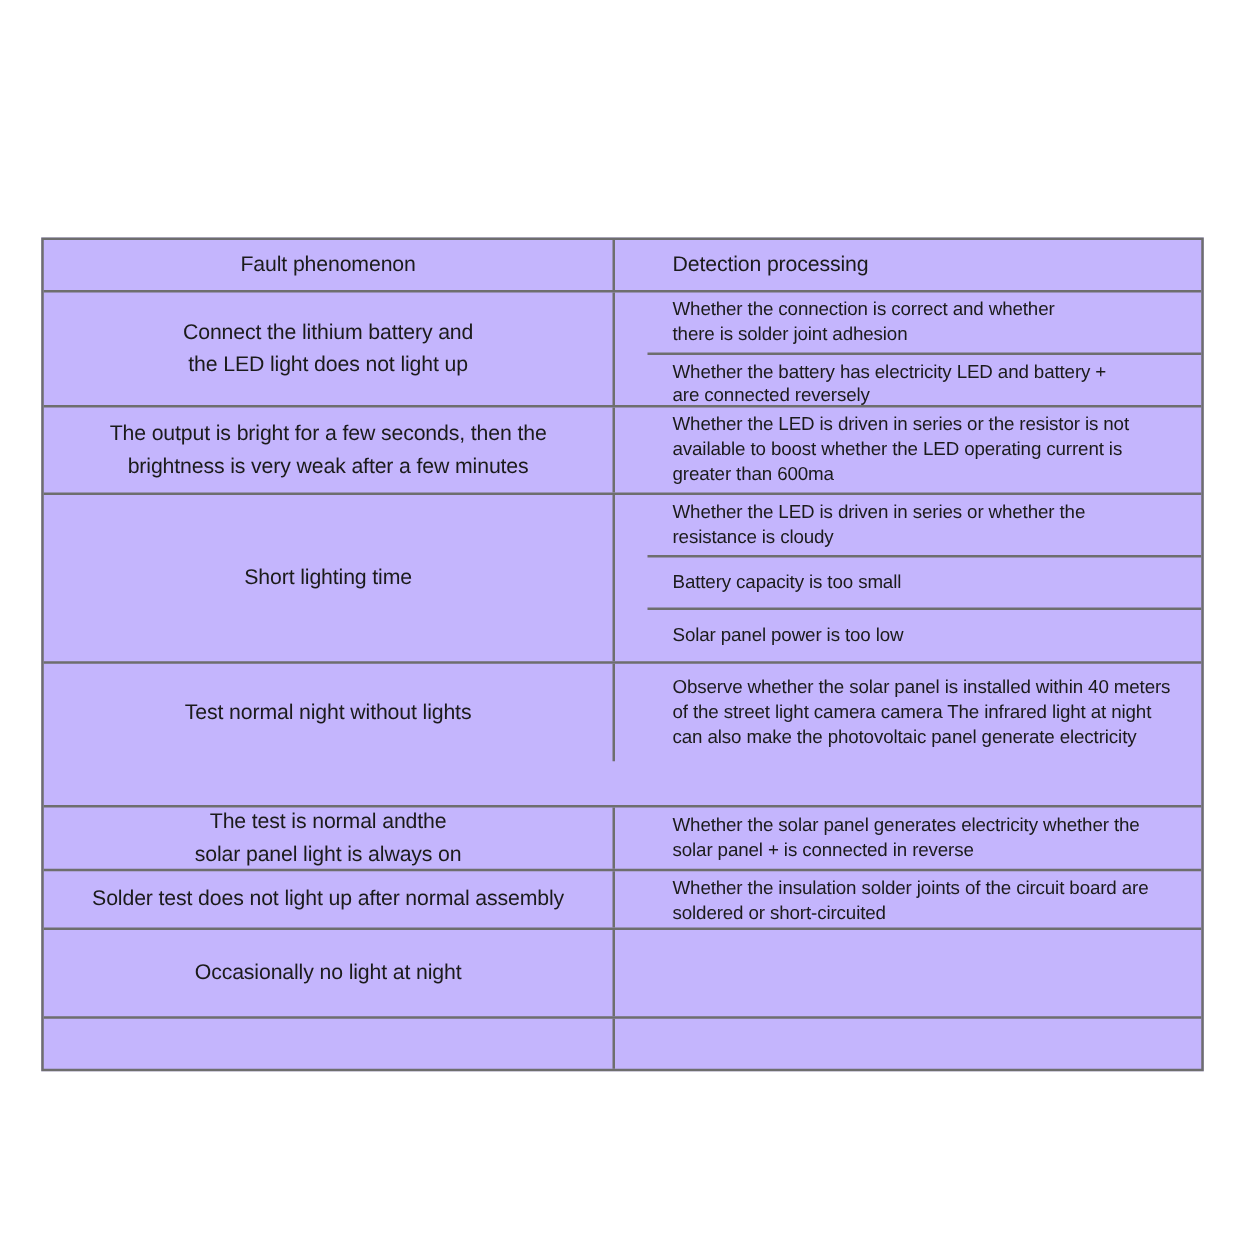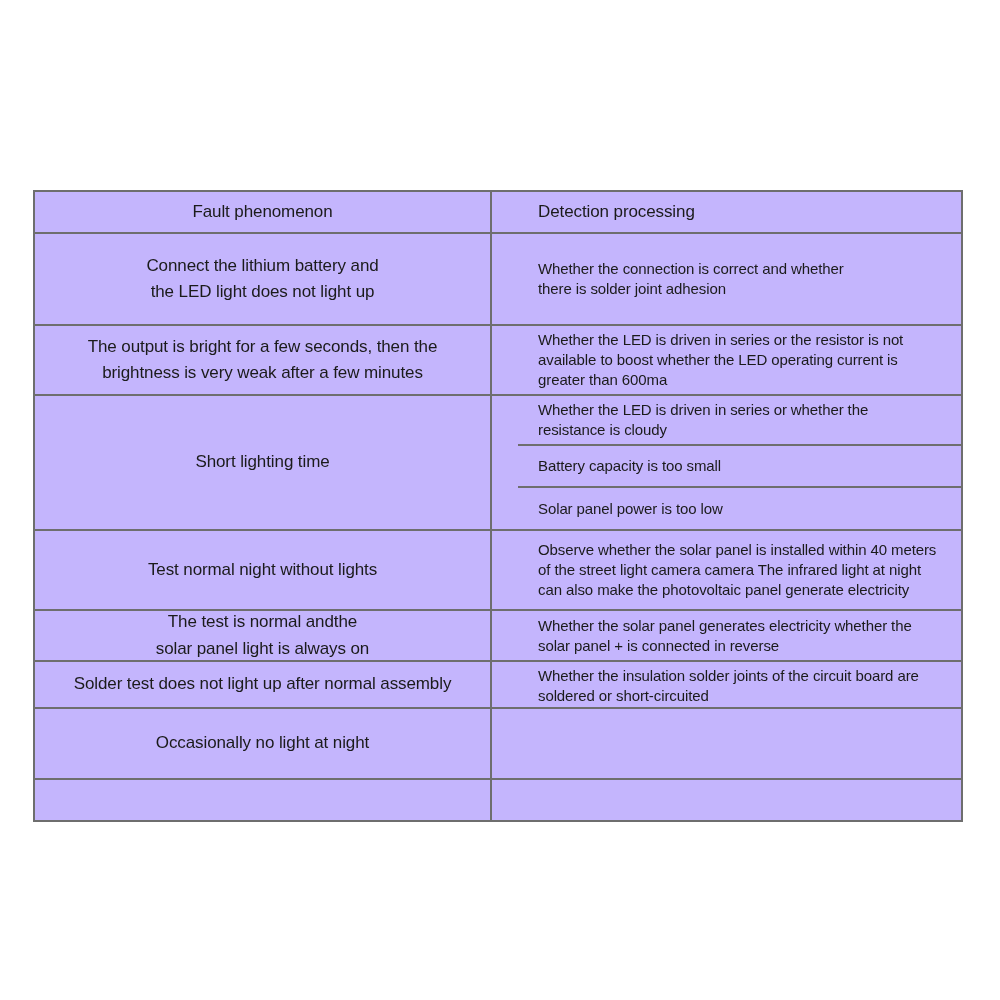--- a/index.html
+++ b/index.html
@@ -57,21 +57,21 @@
   .detect-cell + .detect-cell { border-top: 2px solid #6e6e6e; }
 
   
   .r-header { height: 40px; }
   .r-header .fault-cell { font-size: 17px; }
   .r-header .detect-cell { font-size: 17px; }
   .r1 { height: 92px; }
   .r2 { height: 70px; }
   .r3 { height: 135px; }
   .r4 { height: 80px; }
-  .r5 { height: 51px; }
+  .r5 { height: 51px; margin-top: 35px; }
   .r6 { height: 47px; }
   .r7 { height: 42px; }
   .r8 { height: 71px; }
   .r9 { height: 42px; }
 </style>
 </head>
 <body>
 
 <div class="stage">
   <div class="trouble-table">
@@ -82,20 +82,22 @@
         <div class="detect-cell">Detection processing</div>
       </div>
     </div>
 
     <div class="t-row r1">
       <div class="fault-cell">Connect the lithium battery and
 the LED light does not light up</div>
       <div class="detect-col">
         <div class="detect-cell">Whether the connection is correct and whether
 there is solder joint adhesion</div>
+        <div class="detect-cell">Whether the battery has electricity LED and battery +
+are connected reversely</div>
       </div>
     </div>
 
     <div class="t-row r2">
       <div class="fault-cell">The output is bright for a few seconds, then the
 brightness is very weak after a few minutes</div>
       <div class="detect-col">
         <div class="detect-cell">Whether the LED is driven in series or the resistor is not
 available to boost whether the LED operating current is
 greater than 600ma</div>

